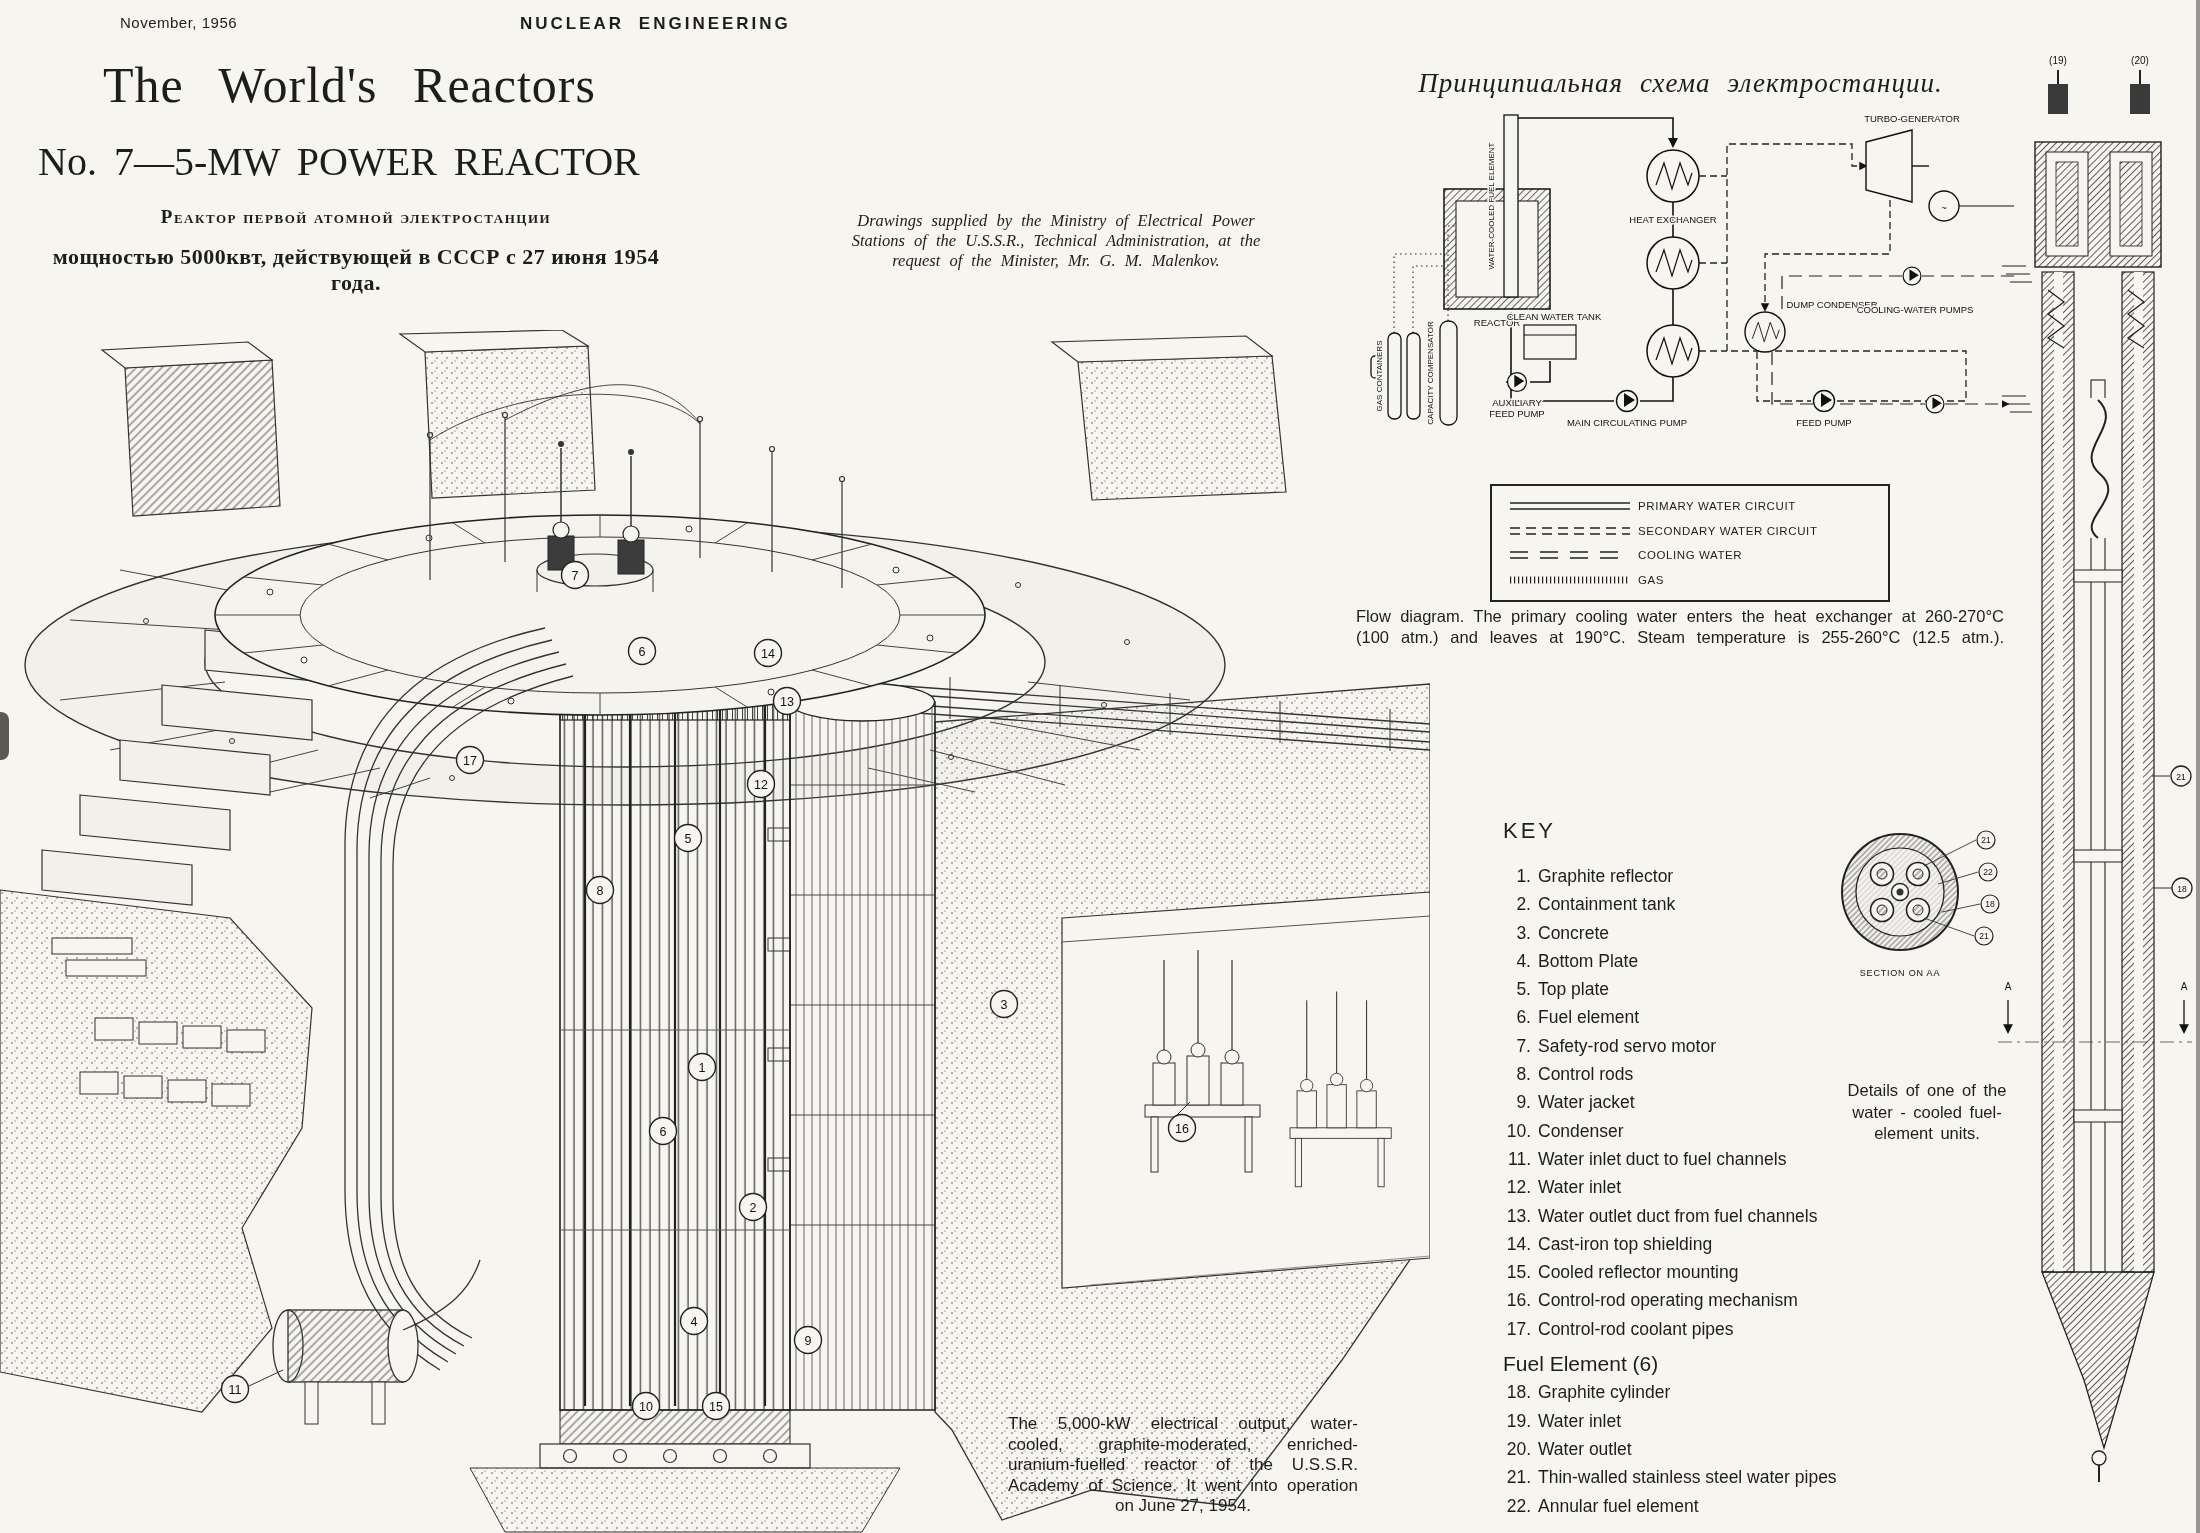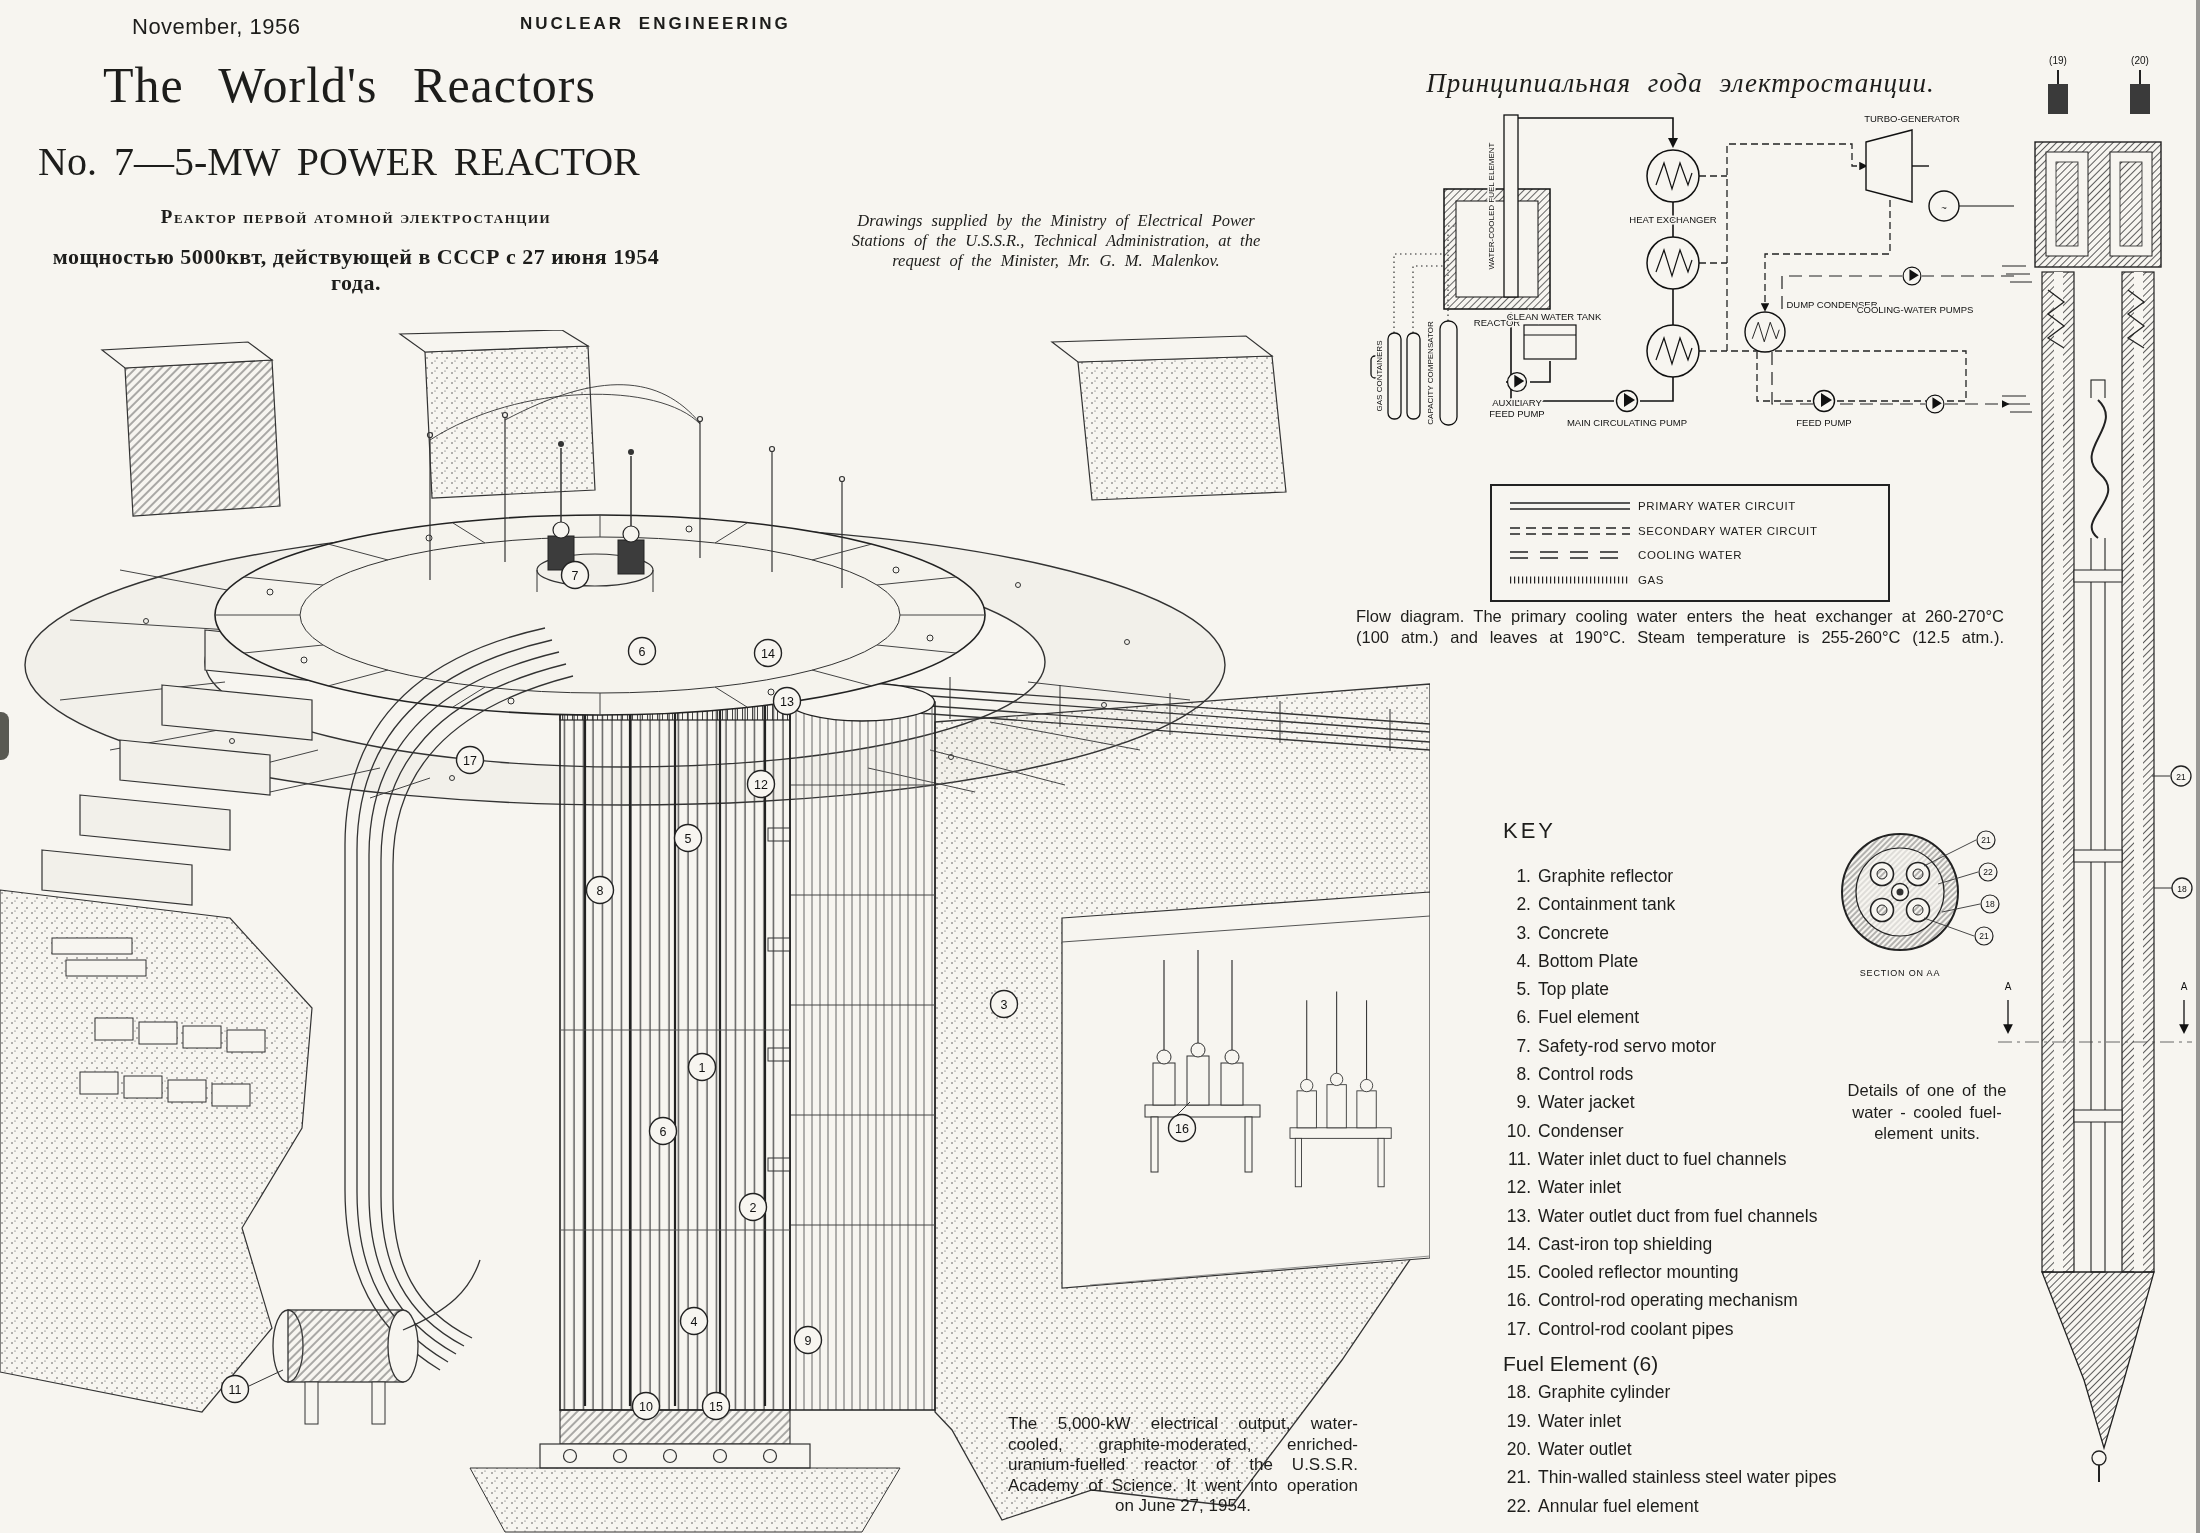--- a/index.html
+++ b/index.html
@@ -1,20 +1,20 @@
 <!DOCTYPE html>
 <html><head>
 <meta charset="utf-8">
 <style>
   *{margin:0;padding:0;box-sizing:border-box}
   html,body{width:2200px;height:1533px}
   body{position:relative;background:#f7f5f0;color:#1d1d1b;font-family:"Liberation Sans",sans-serif;overflow:hidden}
   .abs{position:absolute}
   .serif{font-family:"Liberation Serif",serif}
-  #hdr-date{left:132px;top:14px;font-size:22px;letter-spacing:.5px}
+  #hdr-date{left:120px;top:14px;font-size:15px;letter-spacing:.5px}
   #hdr-journal{left:520px;top:14px;font-size:17px;letter-spacing:3px;word-spacing:7px;font-weight:bold;font-family:"Liberation Sans",sans-serif}
   #title1{left:103px;top:56px;font-size:50px;word-spacing:22px;letter-spacing:1px}
   #title2{left:38px;top:138px;font-size:40px;word-spacing:7px}
   #russian{left:40px;top:206px;width:632px;text-align:center;font-family:"Liberation Serif",serif;font-weight:bold}
   #russian .r1{font-size:19px;font-variant:small-caps;letter-spacing:1.5px}
   #russian .r2{font-size:22px;margin-top:16px;letter-spacing:.5px}
   #credit{left:800px;top:211px;width:512px;text-align:center;font-family:"Liberation Serif",serif;font-style:italic;font-size:16.5px;line-height:20px;word-spacing:5px}
   #flow-title{left:1408px;top:68px;width:545px;text-align:center;font-family:"Liberation Serif",serif;font-style:italic;font-size:27px;letter-spacing:1px;word-spacing:9px}
   #flow-svg{left:1352px;top:104px}
   #legend{left:1490px;top:484px;width:400px;height:118px;border:2px solid #222;padding:13px 18px;display:flex;flex-direction:column;justify-content:space-between}
@@ -58,21 +58,21 @@
     <div class="r1">Реактор первой атомной электростанции</div>
     <div class="r2">мощностью 5000квт, действующей в СССР с 27 июня 1954 года.</div>
   </div>
 
   <div class="abs" id="credit">
     <div>Drawings supplied by the Ministry of Electrical Power</div>
     <div>Stations of the U.S.S.R., Technical Administration, at the</div>
     <div>request of the Minister, Mr. G. M. Malenkov.</div>
   </div>
 
-  <div class="abs" id="flow-title">Принципиальная года электростанции.</div>
+  <div class="abs" id="flow-title">Принципиальная схема электростанции.</div>
 
   <svg class="abs" id="flow-svg" width="680" height="360" viewBox="0 0 680 360">
     <defs>
       <marker id="farr" viewBox="0 0 10 10" refX="8" refY="5" markerWidth="6.5" markerHeight="6.5" orient="auto-start-reverse">
           <path d="M0,0L10,5L0,10Z" fill="#111"></path>
         </marker>
       <pattern id="wh45" width="5" height="5" patternUnits="userSpaceOnUse" patternTransform="rotate(45)">
           <line x1="2.5" y1="0" x2="2.5" y2="5" stroke="#555" stroke-width="0.9"></line>
         </pattern>
       <g id="zz">

